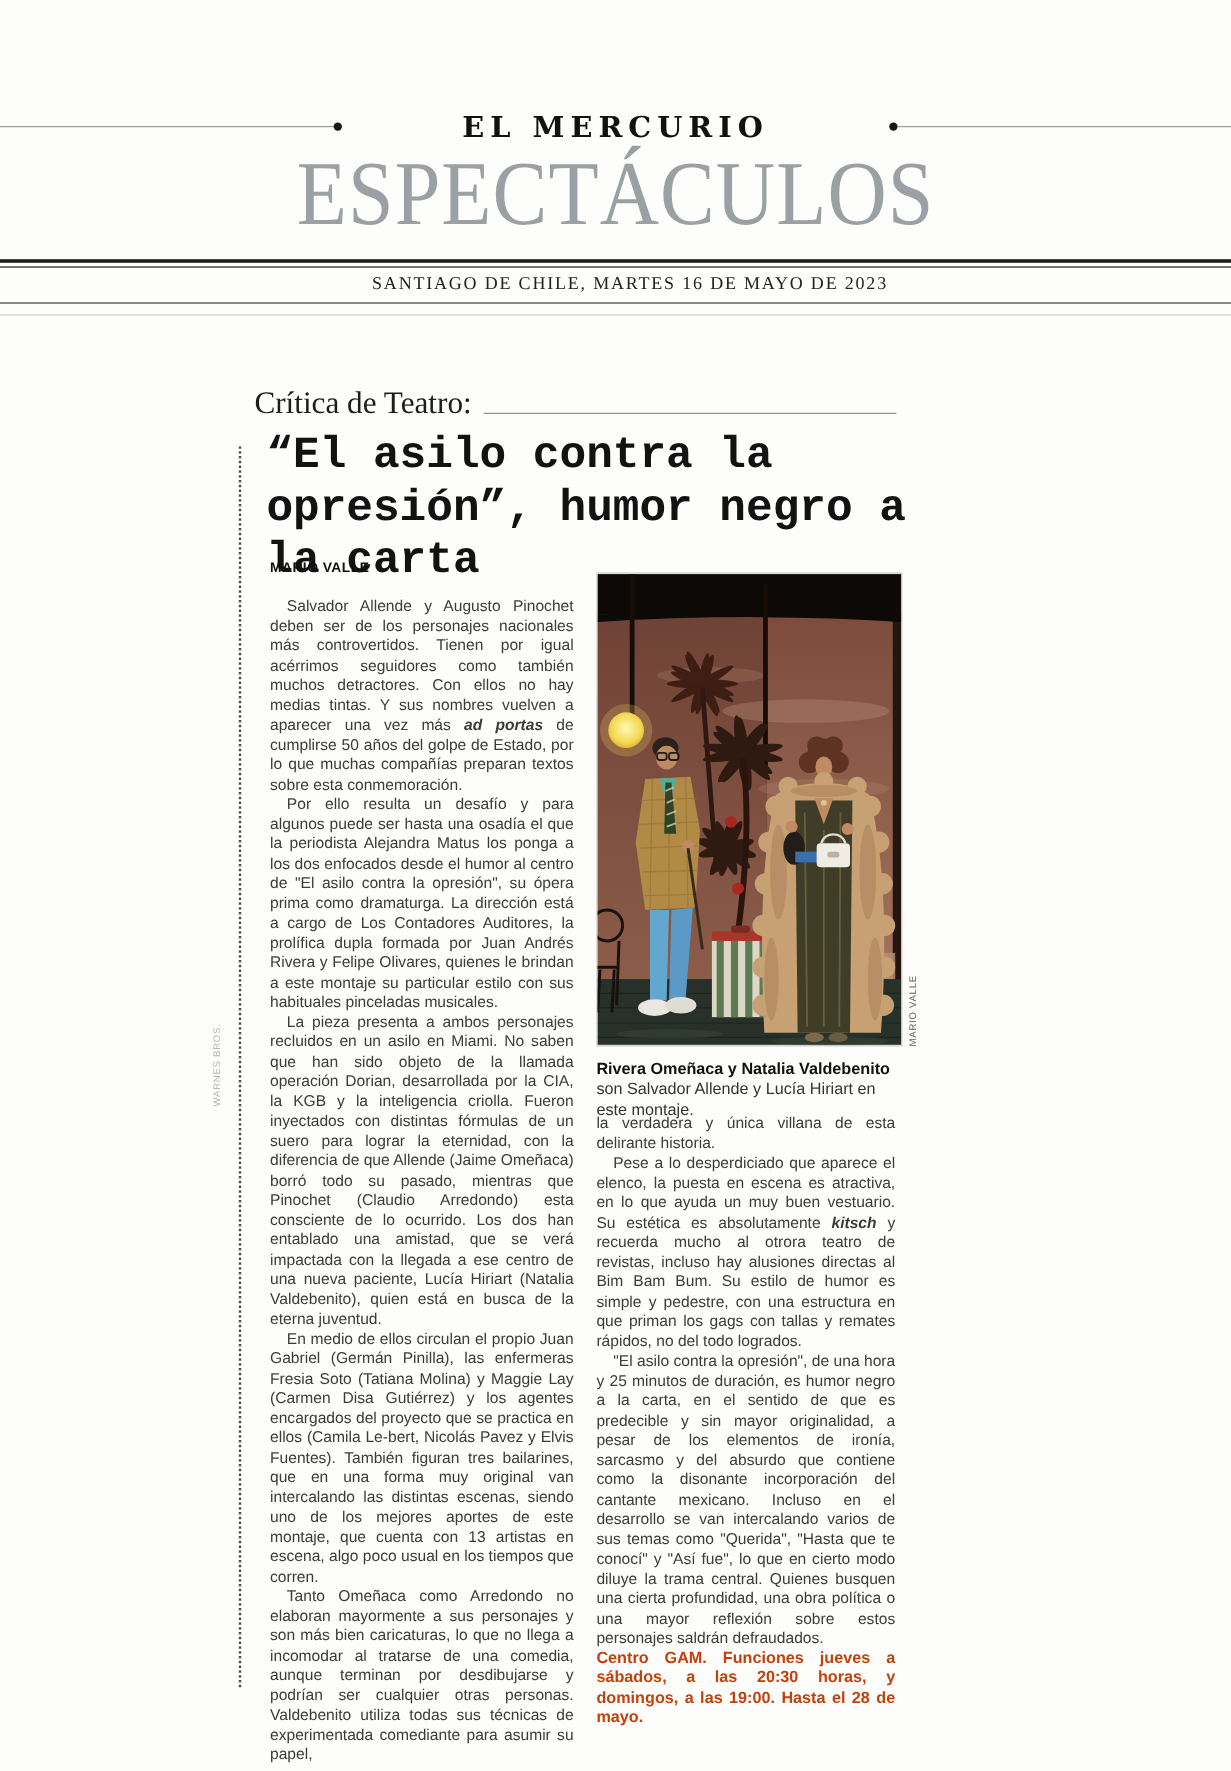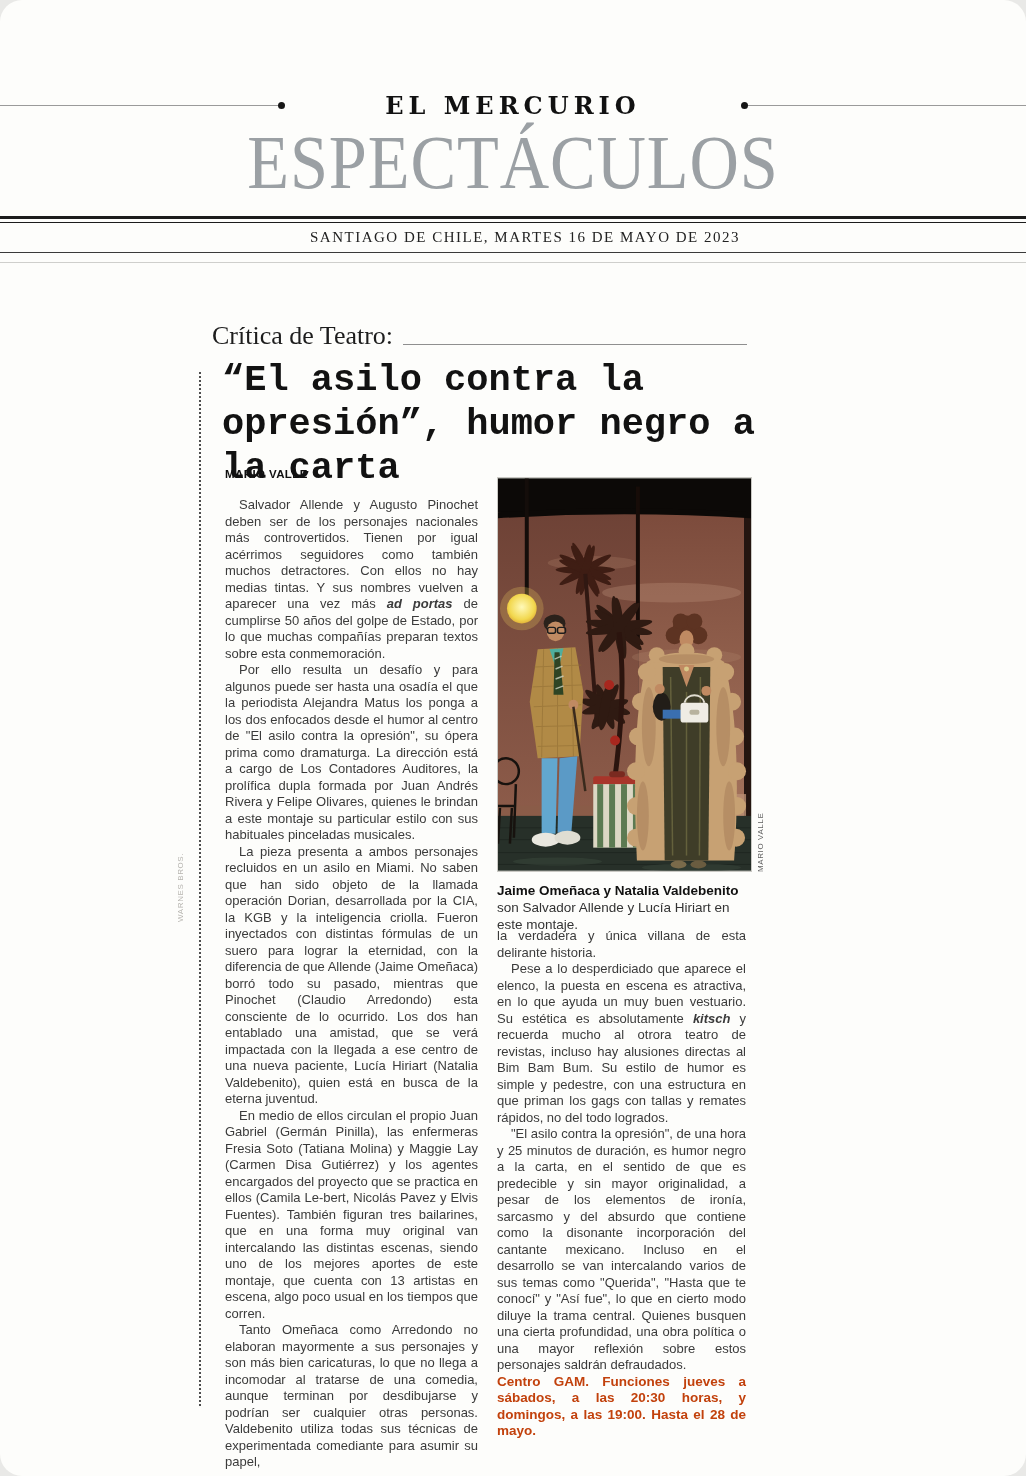--- a/index.html
+++ b/index.html
@@ -4,21 +4,20 @@
 <style>
   html,body{margin:0;padding:0;background:#e9e9e7;}
   .page{
     position:relative;
     width:1026px;height:1476px;
     background:#fdfdfb;
     margin:0 auto;
     overflow:hidden;
     font-family:"Liberation Sans", sans-serif;
     color:#3b3b3b;
-    border-radius:22px;
   }
   
   .mast-row{
     position:absolute;left:0;top:90;top:90px;width:1026px;height:30px;
     display:flex;align-items:center;
   }
   .mast-line{flex:1;height:1px;background:#9a9a9a;}
   .mast-dot{width:7px;height:7px;border-radius:50%;background:#161616;flex:0 0 auto;}
   .mast-title{
     flex:0 0 auto;
@@ -321,21 +320,21 @@
         <circle cx="163" cy="212" r="5" fill="#c08a62"></circle>
         <circle cx="210" cy="214" r="5" fill="#c08a62"></circle>
         <ellipse cx="182" cy="389" rx="8" ry="4" fill="#7a6a4a"></ellipse>
         <ellipse cx="202" cy="389" rx="8" ry="4" fill="#6a5c40"></ellipse>
       </g>
     </svg>
   </div>
   <div class="photo-credit">MARIO VALLE</div>
   <div class="side-credit">WARNES BROS.</div>
 
-  <div class="caption"><b>Jaime Omeñaca y Natalia Valdebenito</b><span> son Salvador Allende y Lucía Hiriart en este montaje.</span></div>
+  <div class="caption"><b>Rivera Omeñaca y Natalia Valdebenito</b><span> son Salvador Allende y Lucía Hiriart en este montaje.</span></div>
 
   <div class="col col2">
     <p>la verdadera y única villana de esta delirante historia.</p>
     <p class="ind">Pese a lo desperdiciado que aparece el elenco, la puesta en escena es atractiva, en lo que ayuda un muy buen vestuario. Su estética es absolutamente <i>kitsch</i> y recuerda mucho al otrora teatro de revistas, incluso hay alusiones directas al Bim Bam Bum. Su estilo de humor es simple y pedestre, con una estructura en que priman los gags con tallas y remates rápidos, no del todo logrados.</p>
     <p class="ind">"El asilo contra la opresión", de una hora y 25 minutos de duración, es humor negro a la carta, en el sentido de que es predecible y sin mayor originalidad, a pesar de los elementos de ironía, sarcasmo y del absurdo que contiene como la disonante incorporación del cantante mexicano. Incluso en el desarrollo se van intercalando varios de sus temas como "Querida", "Hasta que te conocí" y "Así fue", lo que en cierto modo diluye la trama central. Quienes busquen una cierta profundidad, una obra política o una mayor reflexión sobre estos personajes saldrán defraudados.</p>
     <p class="bold">Centro GAM. Funciones jueves a sábados, a las 20:30 horas, y domingos, a las 19:00. Hasta el 28 de mayo.</p>
   </div>
 
 </div>
 

